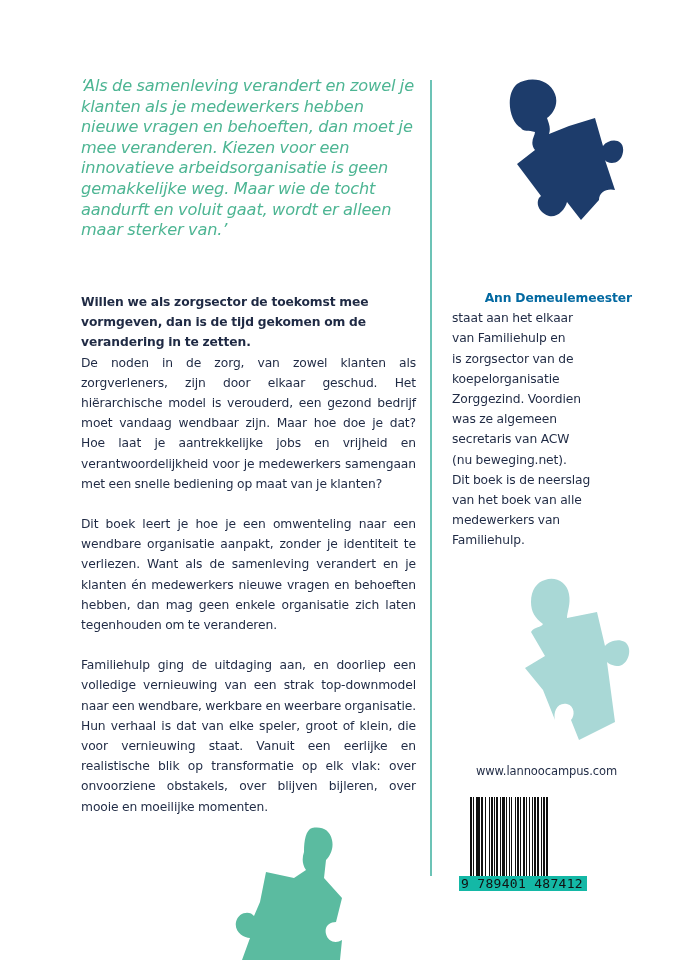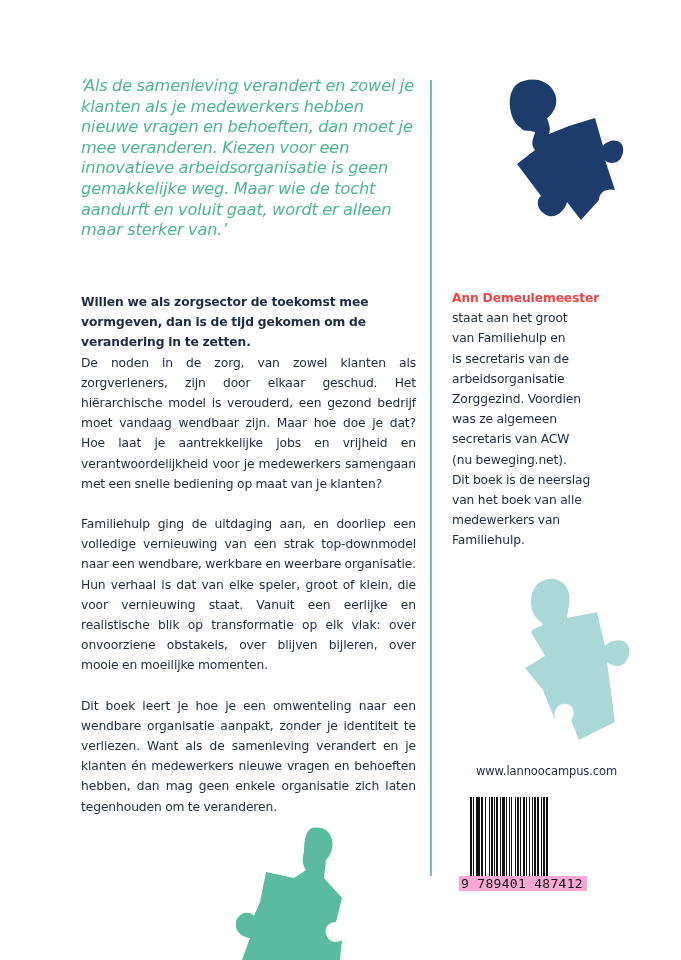--- a/index.html
+++ b/index.html
@@ -20,69 +20,69 @@
     .body-col .lead { font-weight: bold; margin: 0; text-align: left; }
     .vline {
       position: absolute; left: 430px; top: 80px; width: 2px; height: 796px;
       background: #6cc3b6;
     }
     .author {
       position: absolute; left: 452px; top: 288px; width: 180px;
       color: #1f2a44; font-size: 12.3px; line-height: 20.2px;
       letter-spacing: -0.1px; word-spacing: -0.3px;
     }
-    .author .name { color: #ef4444; font-weight: bold; display: block; }
+    .author .name { color: #0369a1; font-weight: bold; display: block; text-align: right; }
     .website {
       position: absolute; left: 476px; top: 764px;
       color: #1f2a44; font-size: 11.5px; letter-spacing: -0.1px;
     }
     .barcode {
       position: absolute; left: 470px; top: 797px; width: 110px; height: 80px;
       display: flex; align-items: stretch;
     }
     .barcode span { display: block; height: 100%; }
     .barcode-digits {
       position: absolute; left: 459px; top: 876px; width: 124px;
       font-family: "DejaVu Sans Mono", "Liberation Mono", monospace;
-      font-size: 13px; letter-spacing: 0.3px; color: #111; background: #f9a8d4;
+      font-size: 13px; letter-spacing: 0.3px; color: #111; background: #14b8a6;
       padding: 0 2px;
     }
     .piece { position: absolute; }
   </style>
 </head>
 <body>
 
 <div class="quote">
   <p>‘Als de samenleving verandert en zowel je klanten als je medewerkers hebben nieuwe vragen en behoeften, dan moet je mee veranderen. Kiezen voor een innovatieve arbeidsorganisatie is geen gemakkelijke weg. Maar wie de tocht aandurft en voluit gaat, wordt er alleen maar sterker van.’</p>
 </div>
 
 <div class="body-col">
   <p class="lead">Willen we als zorgsector de toekomst mee vormgeven, dan is de tijd gekomen om de verandering in te zetten.</p>
   <p>De noden in de zorg, van zowel klanten als zorgverleners, zijn door elkaar geschud. Het hiërarchische model is verouderd, een gezond bedrijf moet vandaag wendbaar zijn. Maar hoe doe je dat? Hoe laat je aantrekkelijke jobs en vrijheid en verantwoordelijkheid voor je medewerkers samengaan met een snelle bediening op maat van je klanten?</p>
+  <p>Dit boek leert je hoe je een omwenteling naar een wendbare organisatie aanpakt, zonder je identiteit te verliezen. Want als de samenleving verandert en je klanten én medewerkers nieuwe vragen en behoeften hebben, dan mag geen enkele organisatie zich laten tegenhouden om te veranderen.</p>
   <p>Familiehulp ging de uitdaging aan, en doorliep een volledige vernieuwing van een strak top-downmodel naar een wendbare, werkbare en weerbare organisatie. Hun verhaal is dat van elke speler, groot of klein, die voor vernieuwing staat. Vanuit een eerlijke en realistische blik op transformatie op elk vlak: over onvoorziene obstakels, over blijven bijleren, over mooie en moeilijke momenten.</p>
-  <p>Dit boek leert je hoe je een omwenteling naar een wendbare organisatie aanpakt, zonder je identiteit te verliezen. Want als de samenleving verandert en je klanten én medewerkers nieuwe vragen en behoeften hebben, dan mag geen enkele organisatie zich laten tegenhouden om te veranderen.</p>
 </div>
 
 <div class="vline"></div>
 
 <svg class="piece" style="left:495px; top:72px;" width="130" height="150" viewBox="0 0 130 150">
   <path fill="#1d3c6b" d="
     M22 12 C34 4 54 6 60 22 C64 32 58 42 52 46 C54 52 56 56 54 62
     L74 54 L100 46 L108 74 C114 66 130 66 128 80 C126 94 112 92 110 88
     L120 118 C112 116 104 120 104 128 L86 148 L72 130 C70 138 62 146 54 144
     C42 140 40 128 46 124 L22 92 L40 78 C34 70 40 64 40 60 C34 58 28 60 26 56
     C14 50 10 22 22 12 Z"></path>
 </svg>
 
 <div class="author">
   <span class="name">Ann Demeulemeester</span>
-  <span>staat aan het groot</span><br>
+  <span>staat aan het elkaar</span><br>
   <span>van Familiehulp en</span><br>
-  <span>is secretaris van de</span><br>
-  <span>arbeidsorganisatie</span><br>
+  <span>is zorgsector van de</span><br>
+  <span>koepelorganisatie</span><br>
   <span>Zorggezind. Voordien</span><br>
   <span>was ze algemeen</span><br>
   <span>secretaris van ACW</span><br>
   <span>(nu beweging.net).</span><br>
   <span>Dit boek is de neerslag</span><br>
   <span>van het boek van alle</span><br>
   <span>medewerkers van</span><br>
   <span>Familiehulp.</span>
 </div>
 

